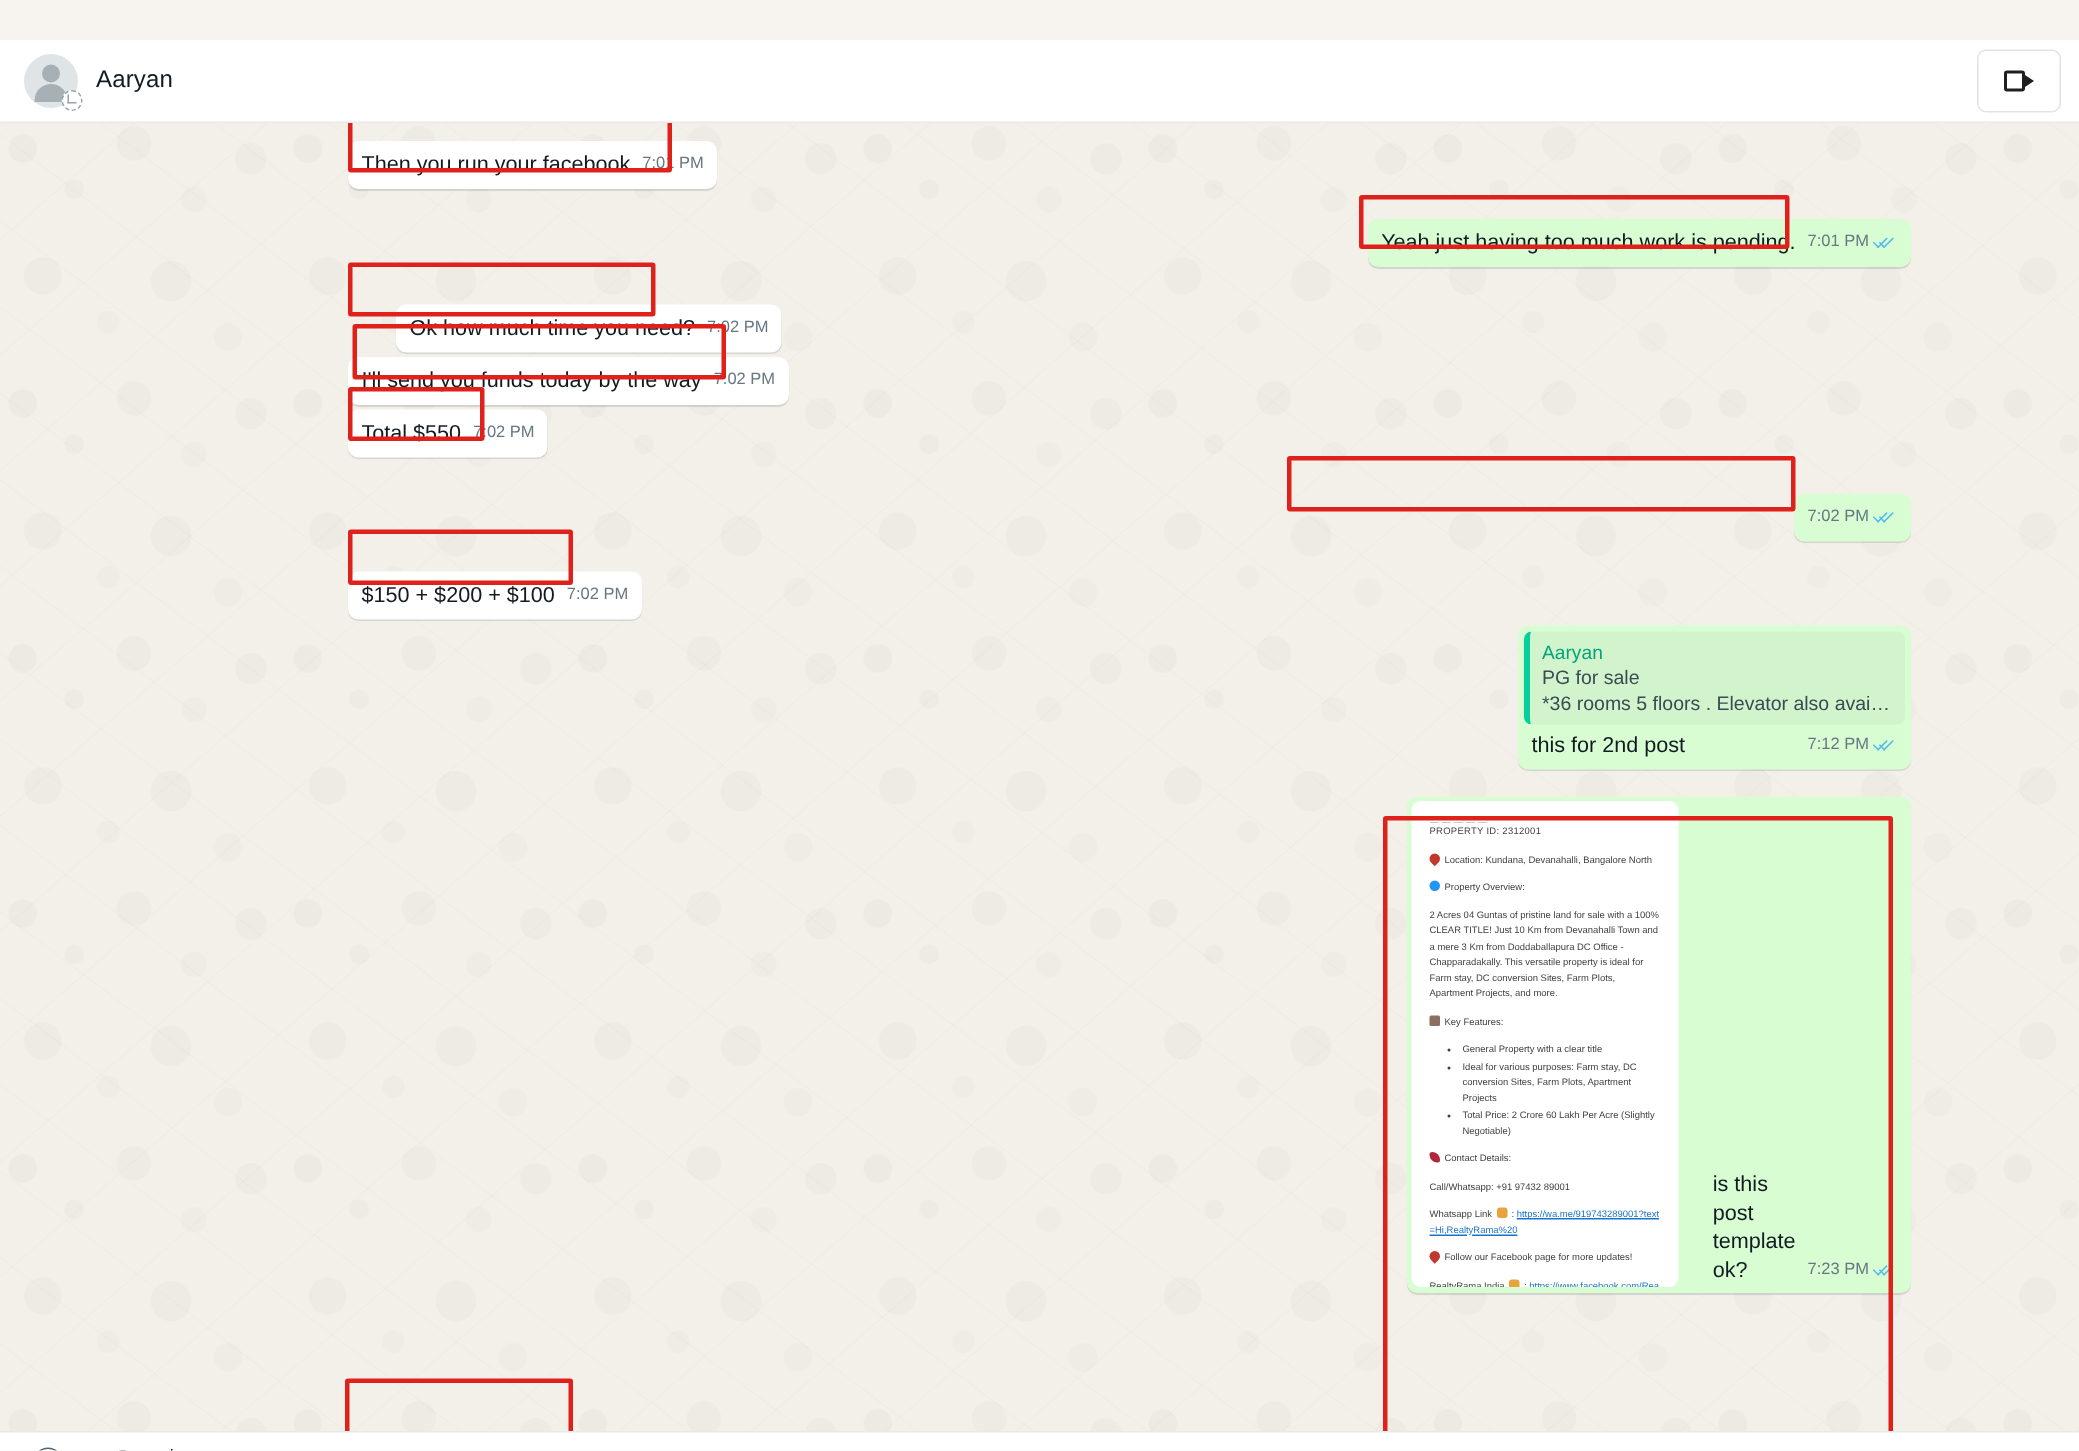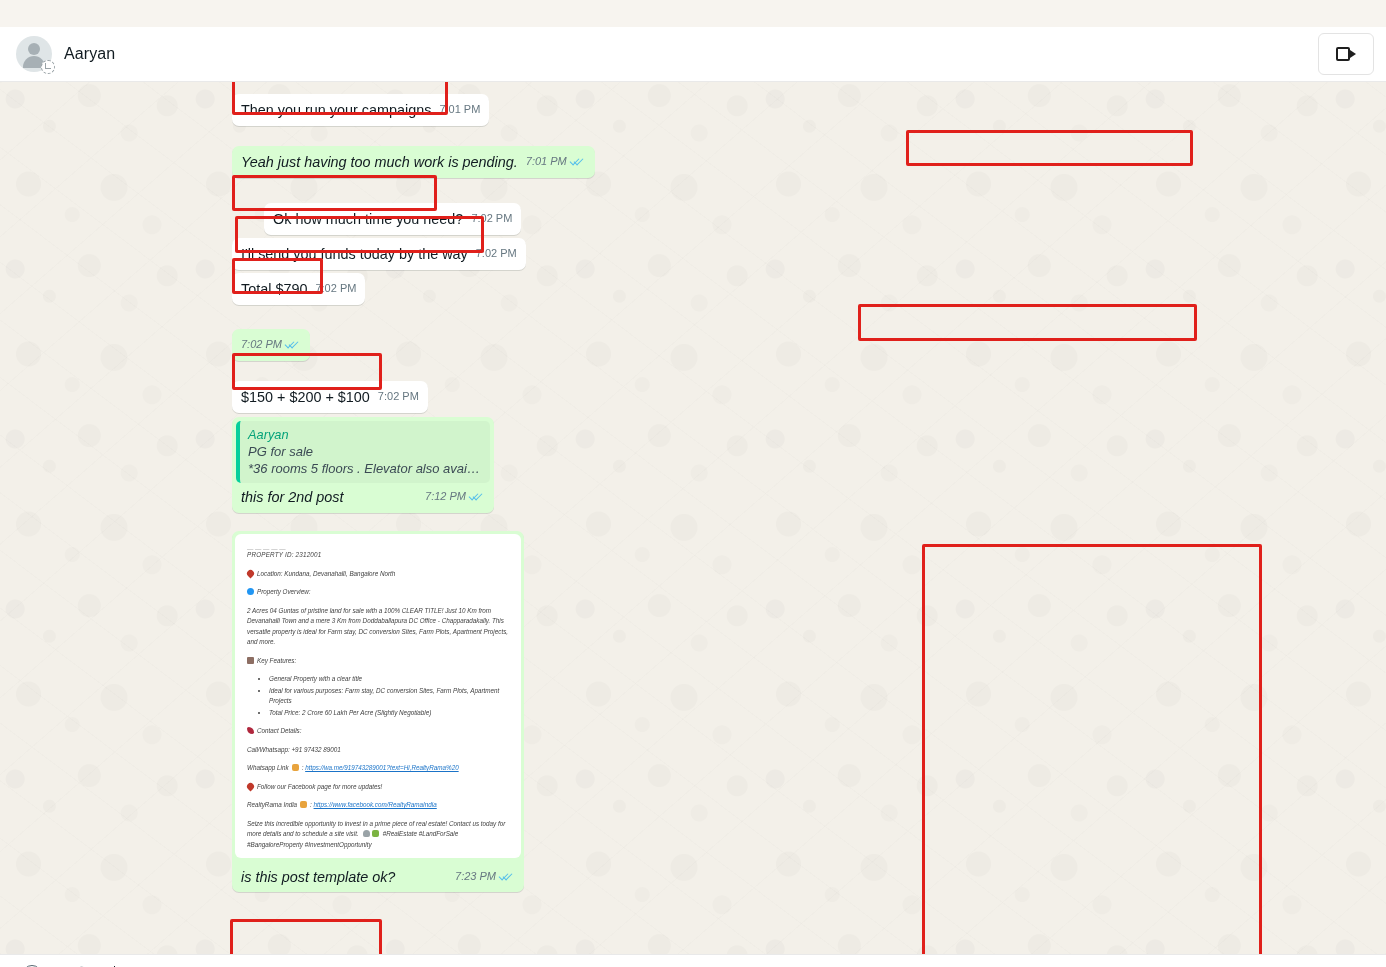--- a/index.html
+++ b/index.html
@@ -70,21 +70,21 @@
       radial-gradient(circle at 60% 62%, rgba(0,0,0,.02) 0 13px, transparent 14px),
       radial-gradient(circle at 80% 84%, rgba(0,0,0,.017) 0 9px, transparent 10px),
       repeating-linear-gradient(37deg, rgba(0,0,0,.012) 0 1px, transparent 1px 46px),
       repeating-linear-gradient(-41deg, rgba(0,0,0,.012) 0 1px, transparent 1px 58px);
     background-size: 190px 170px,190px 170px,190px 170px,190px 170px,190px 170px,190px 170px,190px 170px,190px 170px,190px 170px, auto, auto;
   }
   .messages { position:absolute; inset:0; padding: 12px 112px 8px 232px; }
 
   .row { display:flex; margin-bottom:3px; }
   .row.in  { justify-content:flex-start; }
-  .row.out { justify-content:flex-start;font-style:italic; }
+  .row.out { justify-content:flex-end; }
 
   .bubble {
     position:relative; max-width:620px;
     border-radius:7px; padding:6px 9px 6px 9px;
     box-shadow: 0 1px 0.5px rgba(11,20,26,.13);
     display:flex; align-items:flex-end; gap:8px;
     font-size:14.4px; color:#111b21; line-height:19px;
   }
   .bubble.in  { background:#ffffff; }
   .bubble.out { background:#d9fdd3; }
@@ -107,21 +107,21 @@
     background:#d1f4cc; border-left:4px solid #06cf9c;
     border-radius:5px; padding:5px 8px 6px 8px; margin-bottom:4px;
     max-width:100%; overflow:hidden;
   }
   .quote-author { font-size:12.8px; color:#06a37a; font-weight:500; line-height:17px; }
   .quote-line { font-size:13px; color:#3b4a54; line-height:17px; white-space:nowrap;
                 overflow:hidden; text-overflow:ellipsis; }
   .reply-body { display:flex; align-items:flex-end; gap:8px; padding:0 5px 0 5px; }
 
   
-  .bubble.media { flex-direction:column; align-items:stretch; padding:3px 3px 4px 3px; gap:4px; width:292px; }
+  .bubble.media { flex-direction:row; align-items:stretch; padding:3px 3px 4px 3px; gap:17px; width:336px; }
   .media-frame {
     background:#fff; border-radius:6px; overflow:hidden; height:324px; position:relative;
   }
   .doc {
     padding:10px 12px 8px 12px; font-size:6.3px; line-height:10.5px;
     color:#3f3f3f; font-family:"Liberation Sans", sans-serif;
   }
   .doc .cut { height:6px; overflow:hidden; opacity:.45; }
   .doc p { margin-bottom:8px; }
   .doc .pid { letter-spacing:.2px; }
@@ -187,21 +187,21 @@
       </div>
     </div>
   </div>
 
   <div class="chat-body">
     <div class="wallpaper"></div>
     <div class="messages">
 
       <div class="row in">
         <div class="bubble in">
-          <span class="msg-text">Then you run your campaigns</span>
+          <span class="msg-text">Then you run your facebook</span>
           <span class="meta">
             <span>7:01 PM</span>
           </span>
         </div>
       </div>
 
       <div class="row out" style="margin-top:20px;">
         <div class="bubble out">
           <span class="msg-text">Yeah just having too much work is pending.</span>
           <span class="meta">
@@ -224,21 +224,21 @@
         <div class="bubble in">
           <span class="msg-text">I'll send you funds today by the way</span>
           <span class="meta">
             <span>7:02 PM</span>
           </span>
         </div>
       </div>
 
       <div class="row in">
         <div class="bubble in">
-          <span class="msg-text">Total $790</span>
+          <span class="msg-text">Total $550</span>
           <span class="meta">
             <span>7:02 PM</span>
           </span>
         </div>
       </div>
 
       <div class="row out" style="margin-top:24px;">
         <div class="bubble out">
           <span class="meta">
             <span>7:02 PM</span>

